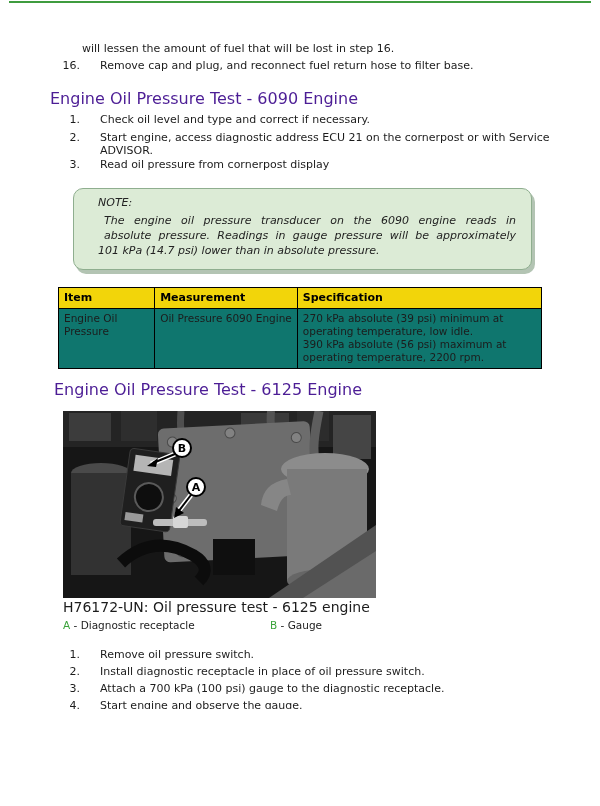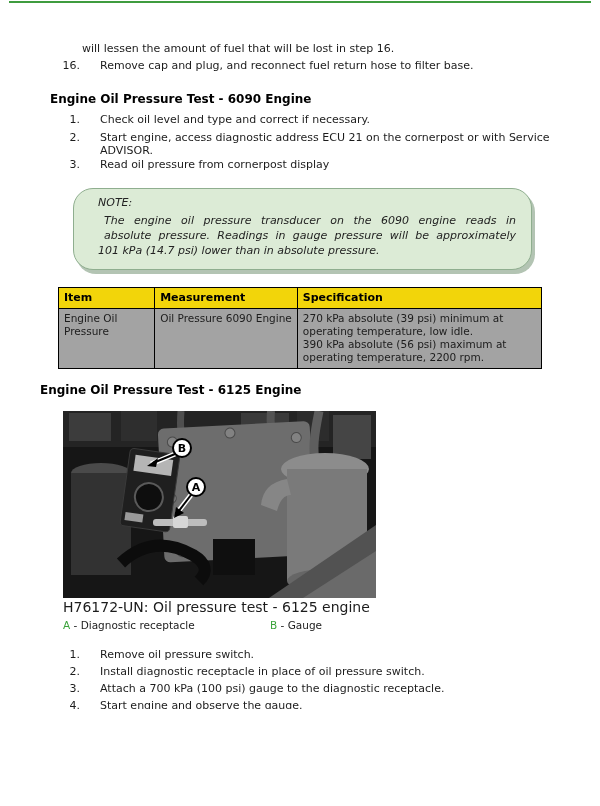--- a/index.html
+++ b/index.html
@@ -12,42 +12,42 @@
   .rule-top { top:1px; }
   .rule-bottom { top:802px; }
 
   .abs { position:absolute; }
 
   .line { line-height:14px; }
   .step-row { display:flex; line-height:14px; }
   .step-num { width:20px; text-align:right; flex:0 0 20px; margin-right:20px; }
   .step-txt { padding-left:0; }
 
-  .h1 { font-weight:bold; font-size:12px; line-height:14px; color:#000000; }
+  .h1 { font-weight:normal; font-size:16px; line-height:14px; color:#4c1d95; }
 
   .note-box {
     position:absolute; left:73px; top:188px; width:459px; height:82px;
-    background:#dcebd6; border:1px solid #8fae8f; border-radius:20px;
+    background:#dcebd6; border:1px solid #8fae8f; border-radius:10px;
     box-shadow:3px 4px 0 #b3c4b3; box-sizing:border-box;
     padding:6px 15px 0 24px; font-style:italic; color:#222;
   }
   .note-label { line-height:15px; margin-bottom:3px; }
   .note-lines div { line-height:15px; }
   .note-lines div:not(:last-child) { text-align:justify; text-align-last:justify;margin-left:6px; }
 
   table.spec {
     position:absolute; left:58px; top:287px; width:484px;
     border-collapse:collapse; font-size:10.5px;
   }
   table.spec th, table.spec td {
     border:1px solid #000; padding:3px 5px 4px 5px; vertical-align:top;
     line-height:13px; text-align:left;
   }
   table.spec th { background:#f2d50a; font-weight:bold; font-size:11px; color:#000; }
-  table.spec td { background:#a3a3a3; color:#1c1c1c; }
+  table.spec td { background:#0f766e; color:#1c1c1c; }
   td.nowrap { white-space:nowrap; }
 
   .photo { position:absolute; left:63px; top:411px; width:313px; height:187px; }
   .caption { position:absolute; left:63px; top:601px; font-size:14px; line-height:13px; }
   .legend { position:absolute; left:63px; top:619px; width:459px; font-size:10.5px; line-height:13px; }
   .legend .key { color:#3aa33a; }
   .legend-b { position:absolute; left:207px; top:0; }
 
   .pagenum { position:absolute; left:0; right:0; top:790px; text-align:center; font-weight:bold; font-size:11px; }
 </style>
@@ -108,21 +108,21 @@
       <td>Engine Oil Pressure</td>
       <td class="nowrap">Oil Pressure 6090 Engine</td>
       <td>
         <div>270 kPa absolute (39 psi) minimum at operating temperature, low idle.</div>
         <div>390 kPa absolute (56 psi) maximum at operating temperature, 2200 rpm.</div>
       </td>
     </tr>
   </tbody>
     </table>
 
-  <div class="abs h1" style="left:40px; top:383px;">Engine Oil Pressure Test - 6125 Engine</div>
+  <div class="abs h1" style="left:54px; top:383px;">Engine Oil Pressure Test - 6125 Engine</div>
 
   <div class="photo">
     <svg width="313" height="187" viewBox="0 0 313 187" xmlns="http://www.w3.org/2000/svg">
       <rect width="313" height="187" fill="#161616"></rect>
       <rect x="0" y="0" width="313" height="36" fill="#242424"></rect>
       <rect x="6" y="2" width="42" height="28" fill="#3c3c3c"></rect>
       <rect x="58" y="0" width="36" height="30" fill="#2e2e2e"></rect>
       <rect x="178" y="2" width="48" height="24" fill="#3a3a3a"></rect>
       <rect x="234" y="0" width="32" height="30" fill="#2c2c2c"></rect>
       <rect x="270" y="4" width="38" height="44" fill="#454545"></rect>

